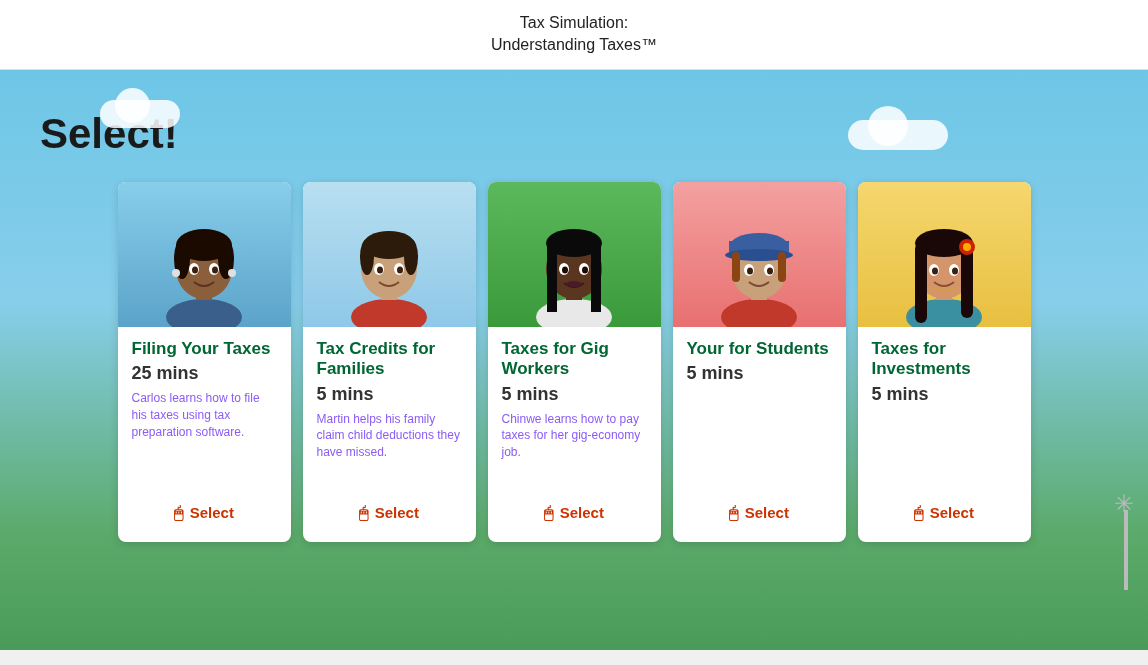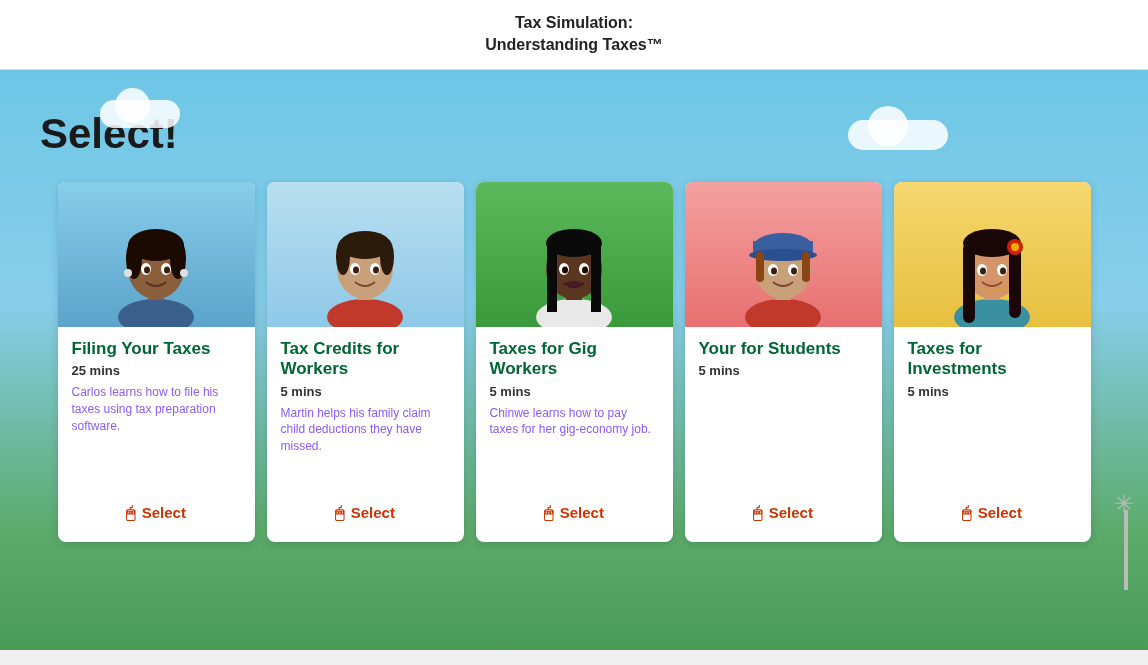--- a/index.html
+++ b/index.html
@@ -12,21 +12,21 @@
 
     
     .header {
       background: #fff;
       text-align: center;
       padding: 12px 0;
       border-bottom: 1px solid #ddd;
     }
     .header-title {
       font-size: 16px;
-      font-weight: bold;
+      font-weight: normal;
       color: #222;
       line-height: 1.4;
     }
 
     
     .hero {
       background: linear-gradient(180deg, #6ec6e6 0%, #87ceeb 40%, #5baa6a 80%, #4a9a5a 100%);
       position: relative;
       padding: 40px 40px 0 40px;
       min-height: 580px;
@@ -73,21 +73,21 @@
     .cards-container {
       display: flex;
       gap: 12px;
       padding: 0 0 20px 0;
       justify-content: center;
     }
 
     .card {
       background: #fff;
       border-radius: 8px;
-      width: 197px;
+      width: 173px;
       min-height: 360px;
       display: flex;
       flex-direction: column;
       overflow: hidden;
       box-shadow: 0 2px 8px rgba(0,0,0,0.15);
       flex-shrink: 0;
     }
 
     .card-image {
       width: 100%;
@@ -124,21 +124,21 @@
 
     .card-title {
       font-size: 17px;
       font-weight: 800;
       color: #006633;
       line-height: 1.2;
       margin-bottom: 4px;
     }
 
     .card-duration {
-      font-size: 13px;
+      font-size: 18px;
       font-weight: 700;
       color: #333;
       margin-bottom: 6px;
     }
 
     .card-description {
       font-size: 12px;
       color: #8b5cf6;
       line-height: 1.4;
       flex: 1;
@@ -239,21 +239,21 @@
           <ellipse cx="38" cy="70" rx="7" ry="18" fill="#2c1a0a"></ellipse>
           <ellipse cx="82" cy="70" rx="7" ry="18" fill="#2c1a0a"></ellipse>
           <ellipse cx="50" cy="82" rx="5" ry="6" fill="#fff"></ellipse>
           <ellipse cx="70" cy="82" rx="5" ry="6" fill="#fff"></ellipse>
           <ellipse cx="51" cy="83" rx="3" ry="3.5" fill="#3a2010"></ellipse>
           <ellipse cx="71" cy="83" rx="3" ry="3.5" fill="#3a2010"></ellipse>
           <path d="M50 95 Q60 103 70 95" stroke="#7a4a30" stroke-width="2" fill="none"></path>
         </svg>
       </div>
       <div class="card-body">
-        <div class="card-title">Tax Credits for Workers</div>
+        <div class="card-title">Tax Credits for Families</div>
         <div class="card-duration">5 mins</div>
         <div class="card-description">Martin helps his family claim child deductions they have missed.</div>
       </div>
       <div class="card-footer">
         <button class="select-btn">
           <span class="select-icon">🖱</span>
           <span>Select</span>
         </button>
       </div>
     </div>

